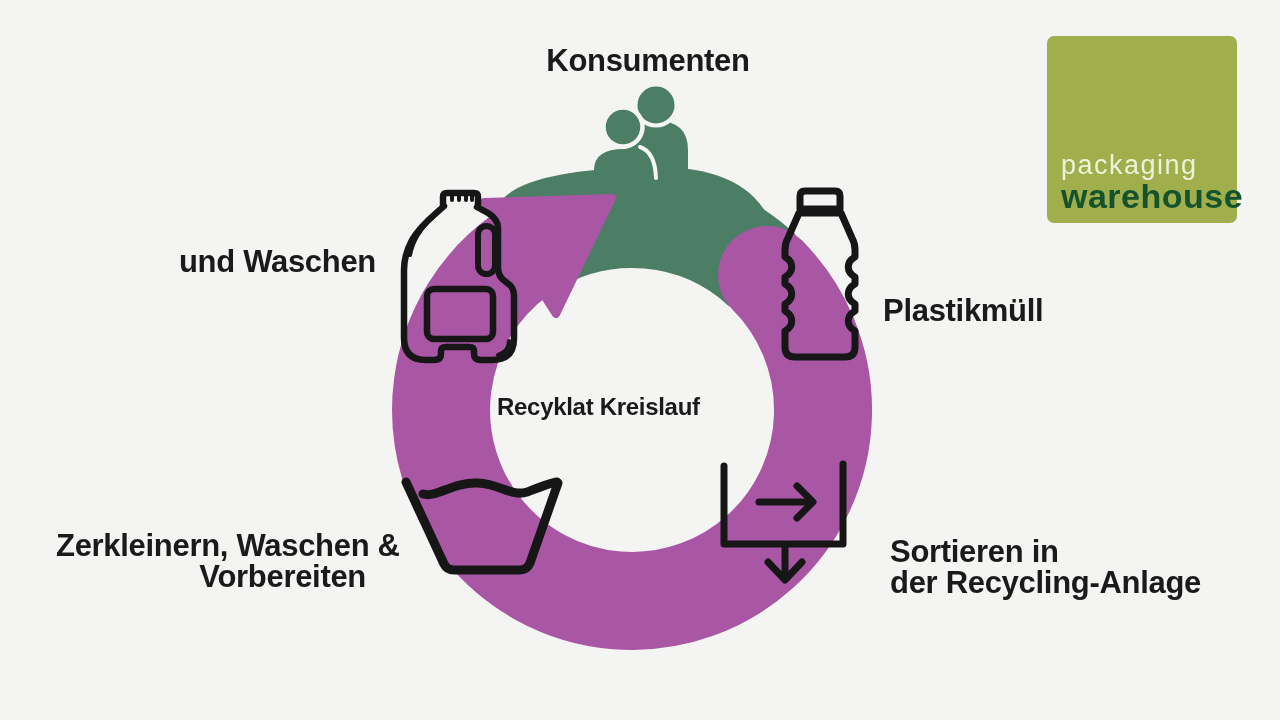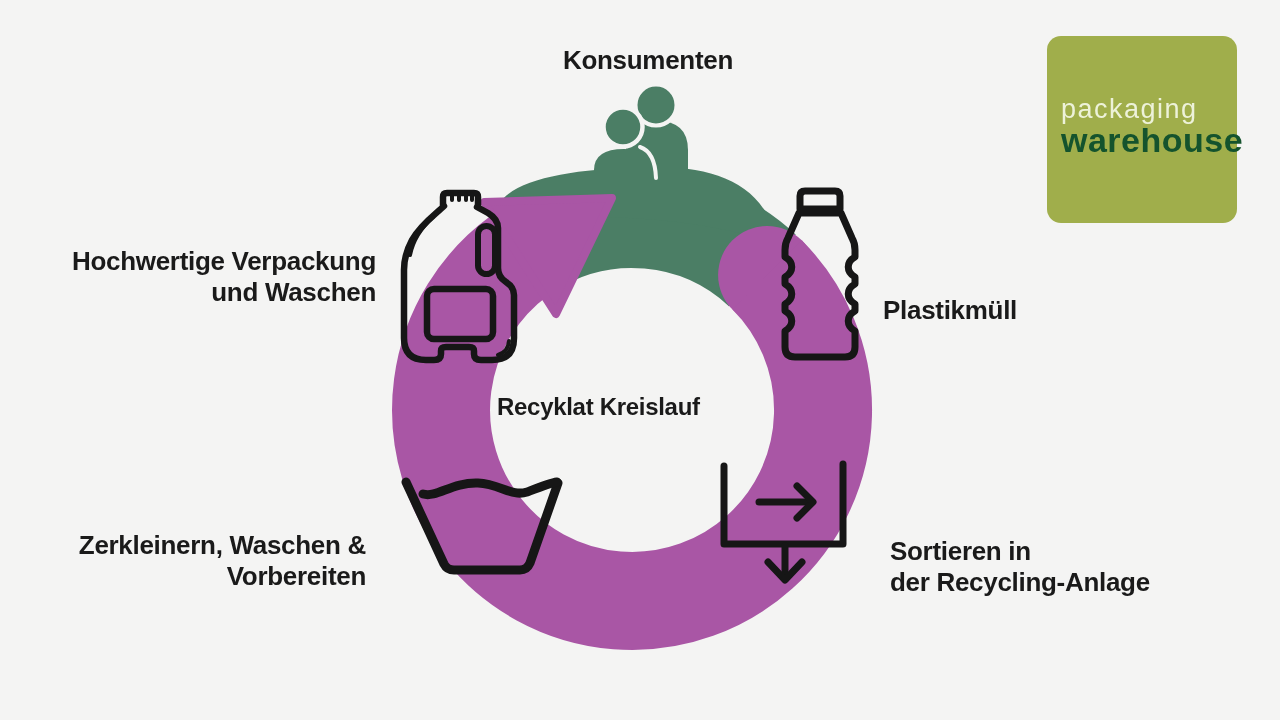--- a/index.html
+++ b/index.html
@@ -7,38 +7,38 @@
   body {
     position:relative;
     background:#F4F4F3;
     font-family:"Liberation Sans","DejaVu Sans",sans-serif;
   }
   #stage { position:absolute; left:0; top:0; width:1280px; height:720px; }
   svg.diagram { position:absolute; left:0; top:0; }
   .lbl {
     position:absolute;
     font-weight:700;
-    font-size:26px;
+    font-size:31px;
     line-height:31px;
     color:#1A1A1A;
     letter-spacing:-0.3px;
     white-space:nowrap;
   }
   .lbl-consumers   { left:518px; top:45px;  width:260px; text-align:center; }
   .lbl-packaging   { left:60px;  top:246px; width:316px; text-align:right; }
   .lbl-plastic     { left:883px; top:295px; }
   .lbl-sorting     { left:890px; top:536px; }
   .lbl-shredding   { left:56px;  top:530px; width:310px; text-align:right; }
   .lbl-center      { left:497px; top:391px; width:300px; text-align:left; font-size:24px; }
   .logo {
     position:absolute; left:1047px; top:36px;
     width:190px; height:187px;
     background:#A0AE4B;
-    border-radius:14px;
-    display:flex; flex-direction:column; justify-content:center;
+    border-radius:7px;
+    display:flex; flex-direction:column; justify-content:flex-end;
     padding:0 0 12px 14px;
   }
   .logo-line1 {
     font-weight:300; font-size:27px; line-height:32px;
     color:#EDF2D9; letter-spacing:1.5px;
   }
   .logo-line2 {
     font-weight:700; font-size:34px; line-height:30px;
     color:#14532d; letter-spacing:0.5px;
   }
@@ -91,21 +91,20 @@
       <path d="M759,502 L810,502"></path>
       <path d="M797,486 L813,502 L797,518"></path>
       <path d="M785,546 L785,573"></path>
       <path d="M768,562 L785,580 L802,562"></path>
     </g>
   </svg>
 
   <div class="lbl lbl-consumers">Konsumenten</div>
 
   <div class="lbl lbl-packaging">
-    <div>Hochwertige Verpackung</div>
     <div>und Waschen</div>
   </div>
 
   <div class="lbl lbl-plastic">Plastikmüll</div>
 
   <div class="lbl lbl-shredding">
     <div>Zerkleinern, Waschen &amp;</div>
     <div>Vorbereiten</div>
   </div>
 

